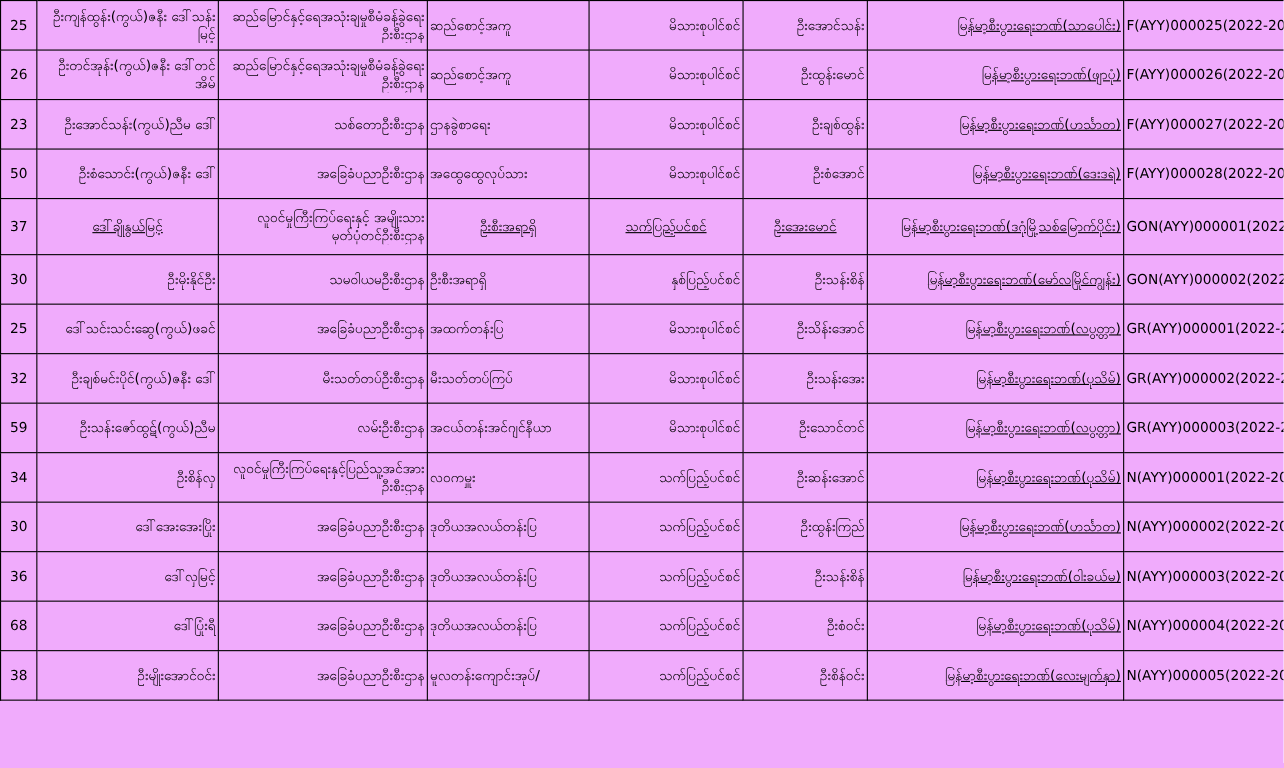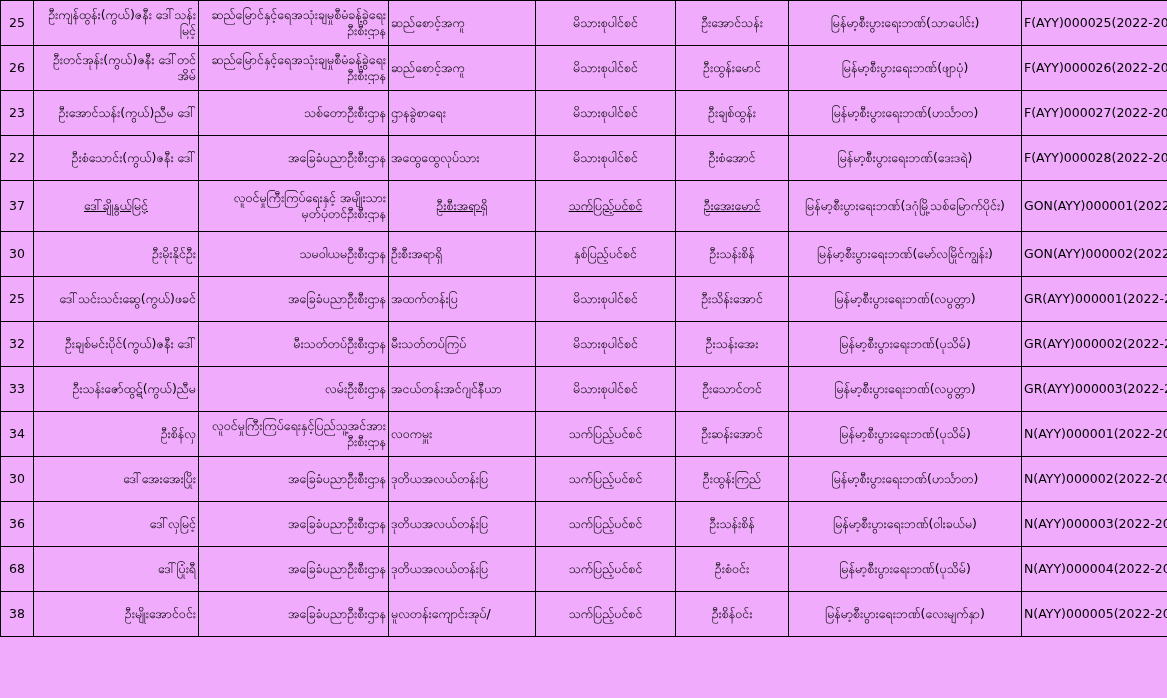--- a/index.html
+++ b/index.html
@@ -44,29 +44,30 @@
     width: 185px;
     text-align: right;
   }
   td.c-work {
     width: 142px;
     text-align: left;
     margin-left: 16px;
   }
   td.c-citizen {
     width: 135px;
-    text-align: center;
+    text-align: right;
   }
   td.c-father {
     width: 108px;
-    text-align: center;
+    text-align: right;
   }
   td.c-party {
     width: 228px;
-    text-align: center;
+    text-align: right;
+    text-decoration: underline;
   }
   td.c-code {
     width: 175px;
     text-align: left;
   }
   td.center {
     text-align: center;
     text-decoration: underline;
   }
   .tall-row td {
@@ -123,21 +124,21 @@
         <td class="c-name">ဦးအောင်သန်း(ကွယ်)ညီမ ဒေါ်</td>
         <td class="c-org">သစ်တောဦးစီးဌာန</td>
         <td class="c-work">ဌာနခွဲစာရေး</td>
         <td class="c-citizen">မိသားစုပါင်စင်</td>
         <td class="c-father">ဦးချစ်ထွန်း</td>
         <td class="c-party">မြန်မာ့စီးပွားရေးဘဏ်(ဟင်္သာတ)</td>
         <td class="c-code">F(AYY)000027(2022-2023)</td>
       </tr>
 
       <tr class="row-h">
-        <td class="c-idx">22</td>
+        <td class="c-idx">50</td>
         <td class="c-name">ဦးစံသောင်း(ကွယ်)ဇနီး ဒေါ်</td>
         <td class="c-org">အခြေခံပညာဦးစီးဌာန</td>
         <td class="c-work">အထွေထွေလုပ်သား</td>
         <td class="c-citizen">မိသားစုပါင်စင်</td>
         <td class="c-father">ဦးစံအောင်</td>
         <td class="c-party">မြန်မာ့စီးပွားရေးဘဏ်(ဒေးဒရဲ)</td>
         <td class="c-code">F(AYY)000028(2022-2023)</td>
       </tr>
 
       <tr class="tall-row">
@@ -180,21 +181,21 @@
         <td class="c-name">ဦးချစ်မင်းပိုင်(ကွယ်)ဇနီး ဒေါ်</td>
         <td class="c-org">မီးသတ်တပ်ဦးစီးဌာန</td>
         <td class="c-work">မီးသတ်တပ်ကြပ်</td>
         <td class="c-citizen">မိသားစုပါင်စင်</td>
         <td class="c-father">ဦးသန်းအေး</td>
         <td class="c-party">မြန်မာ့စီးပွားရေးဘဏ်(ပုသိမ်)</td>
         <td class="c-code">GR(AYY)000002(2022-2023)</td>
       </tr>
 
       <tr class="row-h">
-        <td class="c-idx">33</td>
+        <td class="c-idx">59</td>
         <td class="c-name">ဦးသန်းဇော်ထွဋ်(ကွယ်)ညီမ</td>
         <td class="c-org">လမ်းဦးစီးဌာန</td>
         <td class="c-work">အငယ်တန်းအင်ဂျင်နီယာ</td>
         <td class="c-citizen">မိသားစုပါင်စင်</td>
         <td class="c-father">ဦးသောင်တင်</td>
         <td class="c-party">မြန်မာ့စီးပွားရေးဘဏ်(လပွတ္တာ)</td>
         <td class="c-code">GR(AYY)000003(2022-2023)</td>
       </tr>
 
       <tr class="row-h">

